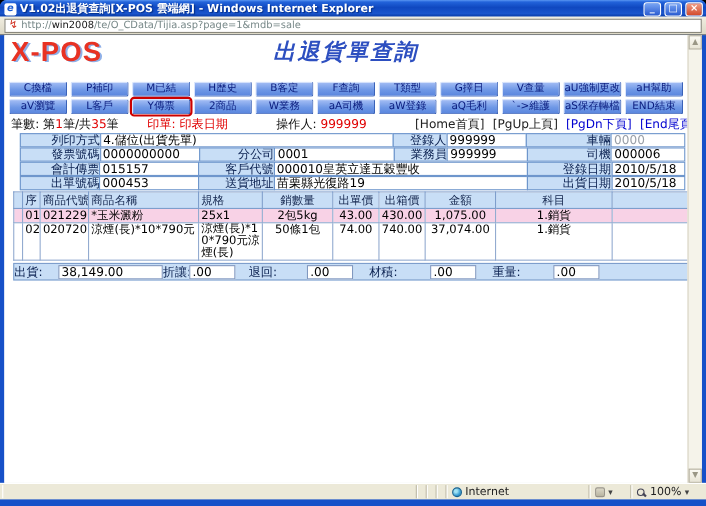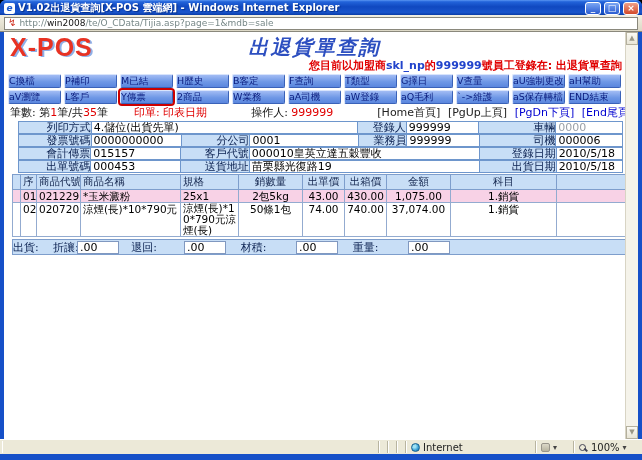--- a/index.html
+++ b/index.html
@@ -37,21 +37,21 @@
   .logo{position:absolute;left:6px;top:1px;font-size:25px;font-weight:bold;color:#e83223;
     letter-spacing:1px;text-shadow:2px 1px 0 #8fb0e8;font-family:"Liberation Sans",sans-serif}
   .pagetitle{position:absolute;left:0;right:0;top:2px;text-align:center;font-family:"DejaVu Serif","Liberation Serif",serif;
     font-style:italic;font-weight:bold;font-size:20px;color:#2d4fc0;letter-spacing:2px}
   .notice{position:absolute;right:3px;bottom:0;font-size:11px;color:#e00000;font-weight:bold;white-space:nowrap}
   .notice .acc{color:#2244cc}
   
   .toolbar{display:grid;grid-template-columns:repeat(11,1fr);gap:2px 3px;margin:1px 4px 1px 4px}
   .tbtn{height:14px;background:linear-gradient(180deg,#a2bcf4 0%,#6f98e6 55%,#5a86de 100%);
     border:1px solid #3a62b8;border-top-color:#d8e4fc;border-left-color:#d8e4fc;border-radius:2px;
-    color:#0a1c7e;font-size:9.5px;line-height:12px;text-align:left;white-space:nowrap;overflow:hidden;cursor:pointer}
+    color:#0a1c7e;font-size:9.5px;line-height:12px;text-align:center;white-space:nowrap;overflow:hidden;cursor:pointer}
   .tbtn.hl{outline:2px solid #cc0000;outline-offset:0}
   
   .recbar{display:flex;align-items:center;height:15px;padding:0 6px;font-size:11px;color:#111;white-space:nowrap}
   .red{color:#e00000}
   .navblk{color:#222;margin-right:4px}
   .navblu{color:#0000d0;margin-right:4px}
   .rec-print{margin-left:26px}
   .rec-op{margin-left:44px}
   .rec-nav{margin-left:44px}
   
@@ -115,21 +115,20 @@
       <span><span>http://</span><span class="addr-host">win2008</span><span>/te/O_CData/Tijia.asp?page=1&amp;mdb=sale</span></span>
     </div>
   </div>
 
   <div class="frame">
     <div class="content">
 
       <div class="hdr">
         <span class="logo">X-POS</span>
         <div class="pagetitle">出退貨單查詢</div>
-        <div class="notice"><span>您目前以加盟商</span><span class="acc">skl_np</span><span>的</span><span class="acc">999999</span><span>號員工登錄在: 出退貨單查詢</span></div>
       </div>
 
       <div class="toolbar">
         <div class="tbtn">C換檔</div>
         <div class="tbtn">P補印</div>
         <div class="tbtn">M已結</div>
         <div class="tbtn">H歷史</div>
         <div class="tbtn">B客定</div>
         <div class="tbtn">F查詢</div>
         <div class="tbtn">T類型</div>
@@ -251,20 +250,21 @@
           <td class="num">740.00</td>
           <td class="num">37,074.00</td>
           <td class="ctr">1.銷貨</td>
           <td></td>
         </tr>
       </tbody>
         </table>
 
       <div class="totals">
         <span class="tlabel tw1">出貨:</span>
+        <span class="tval tv1">38,149.00</span>
         <span class="tlabel tw2">折讓:</span>
         <span class="tval tv">.00</span>
         <span class="tlabel tw3">退回:</span>
         <span class="tval tv">.00</span>
         <span class="tlabel tw4">材積:</span>
         <span class="tval tv">.00</span>
         <span class="tlabel tw5">重量:</span>
         <span class="tval tv">.00</span>
       </div>
 

